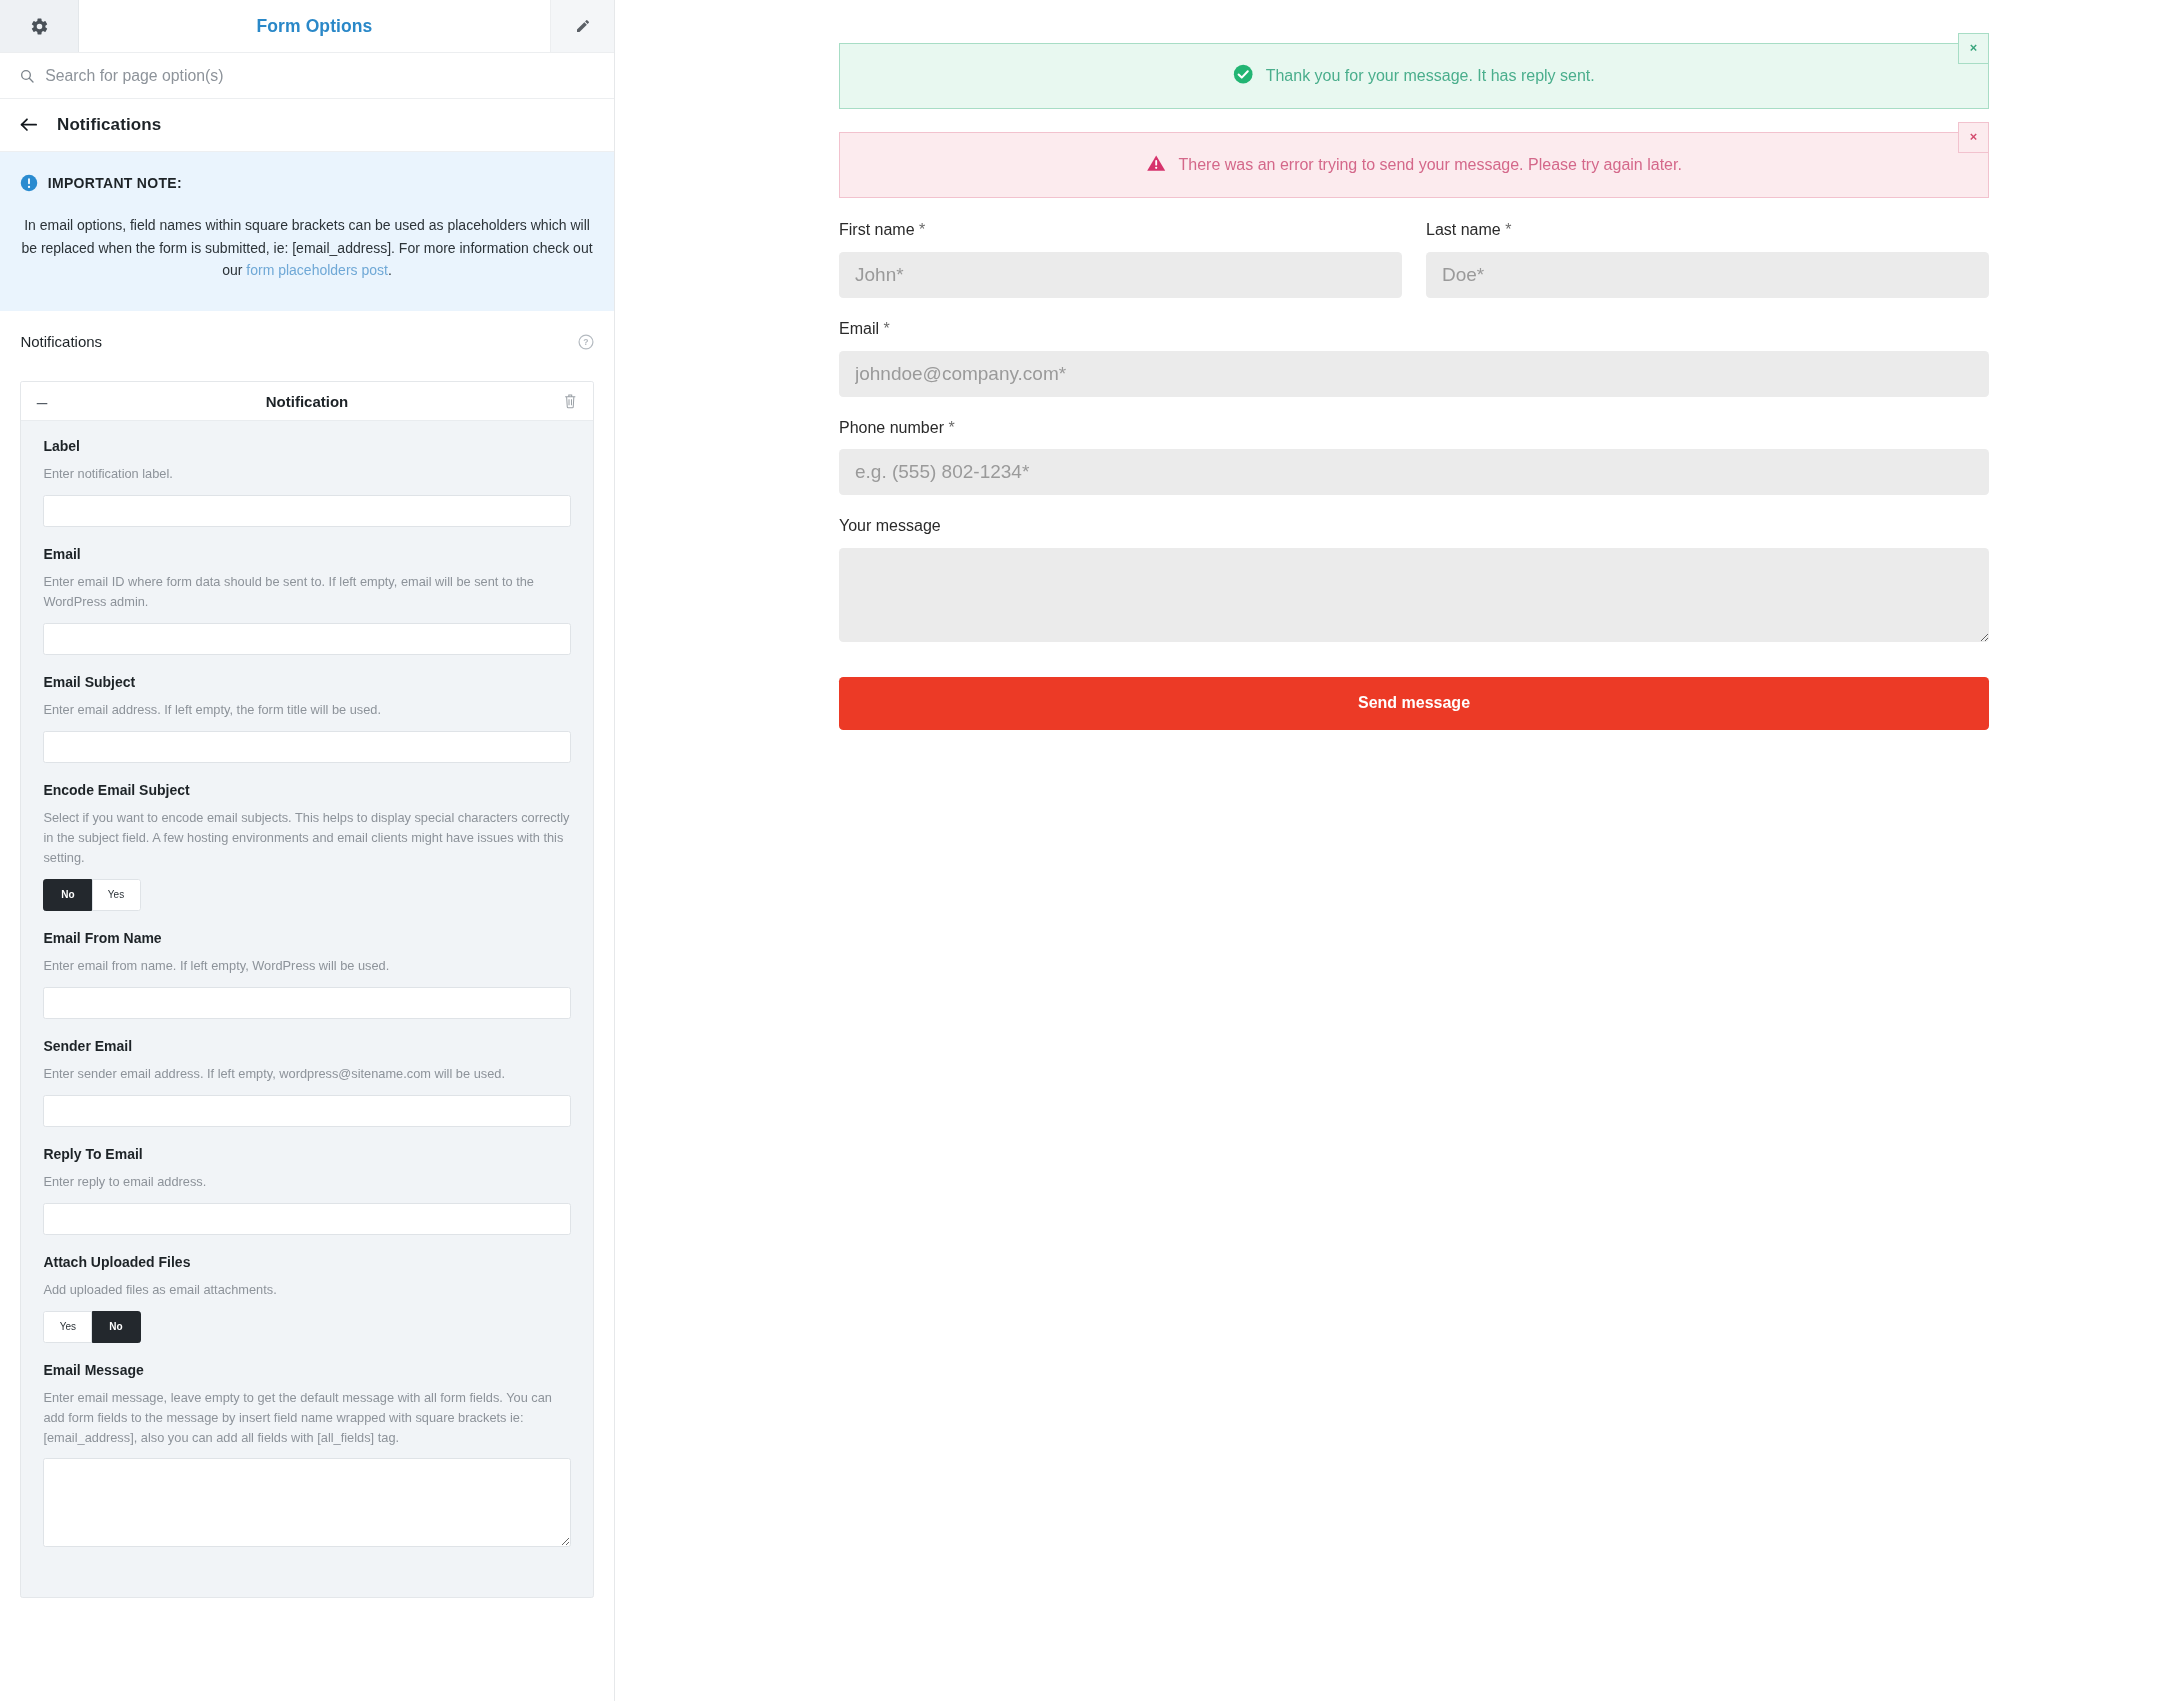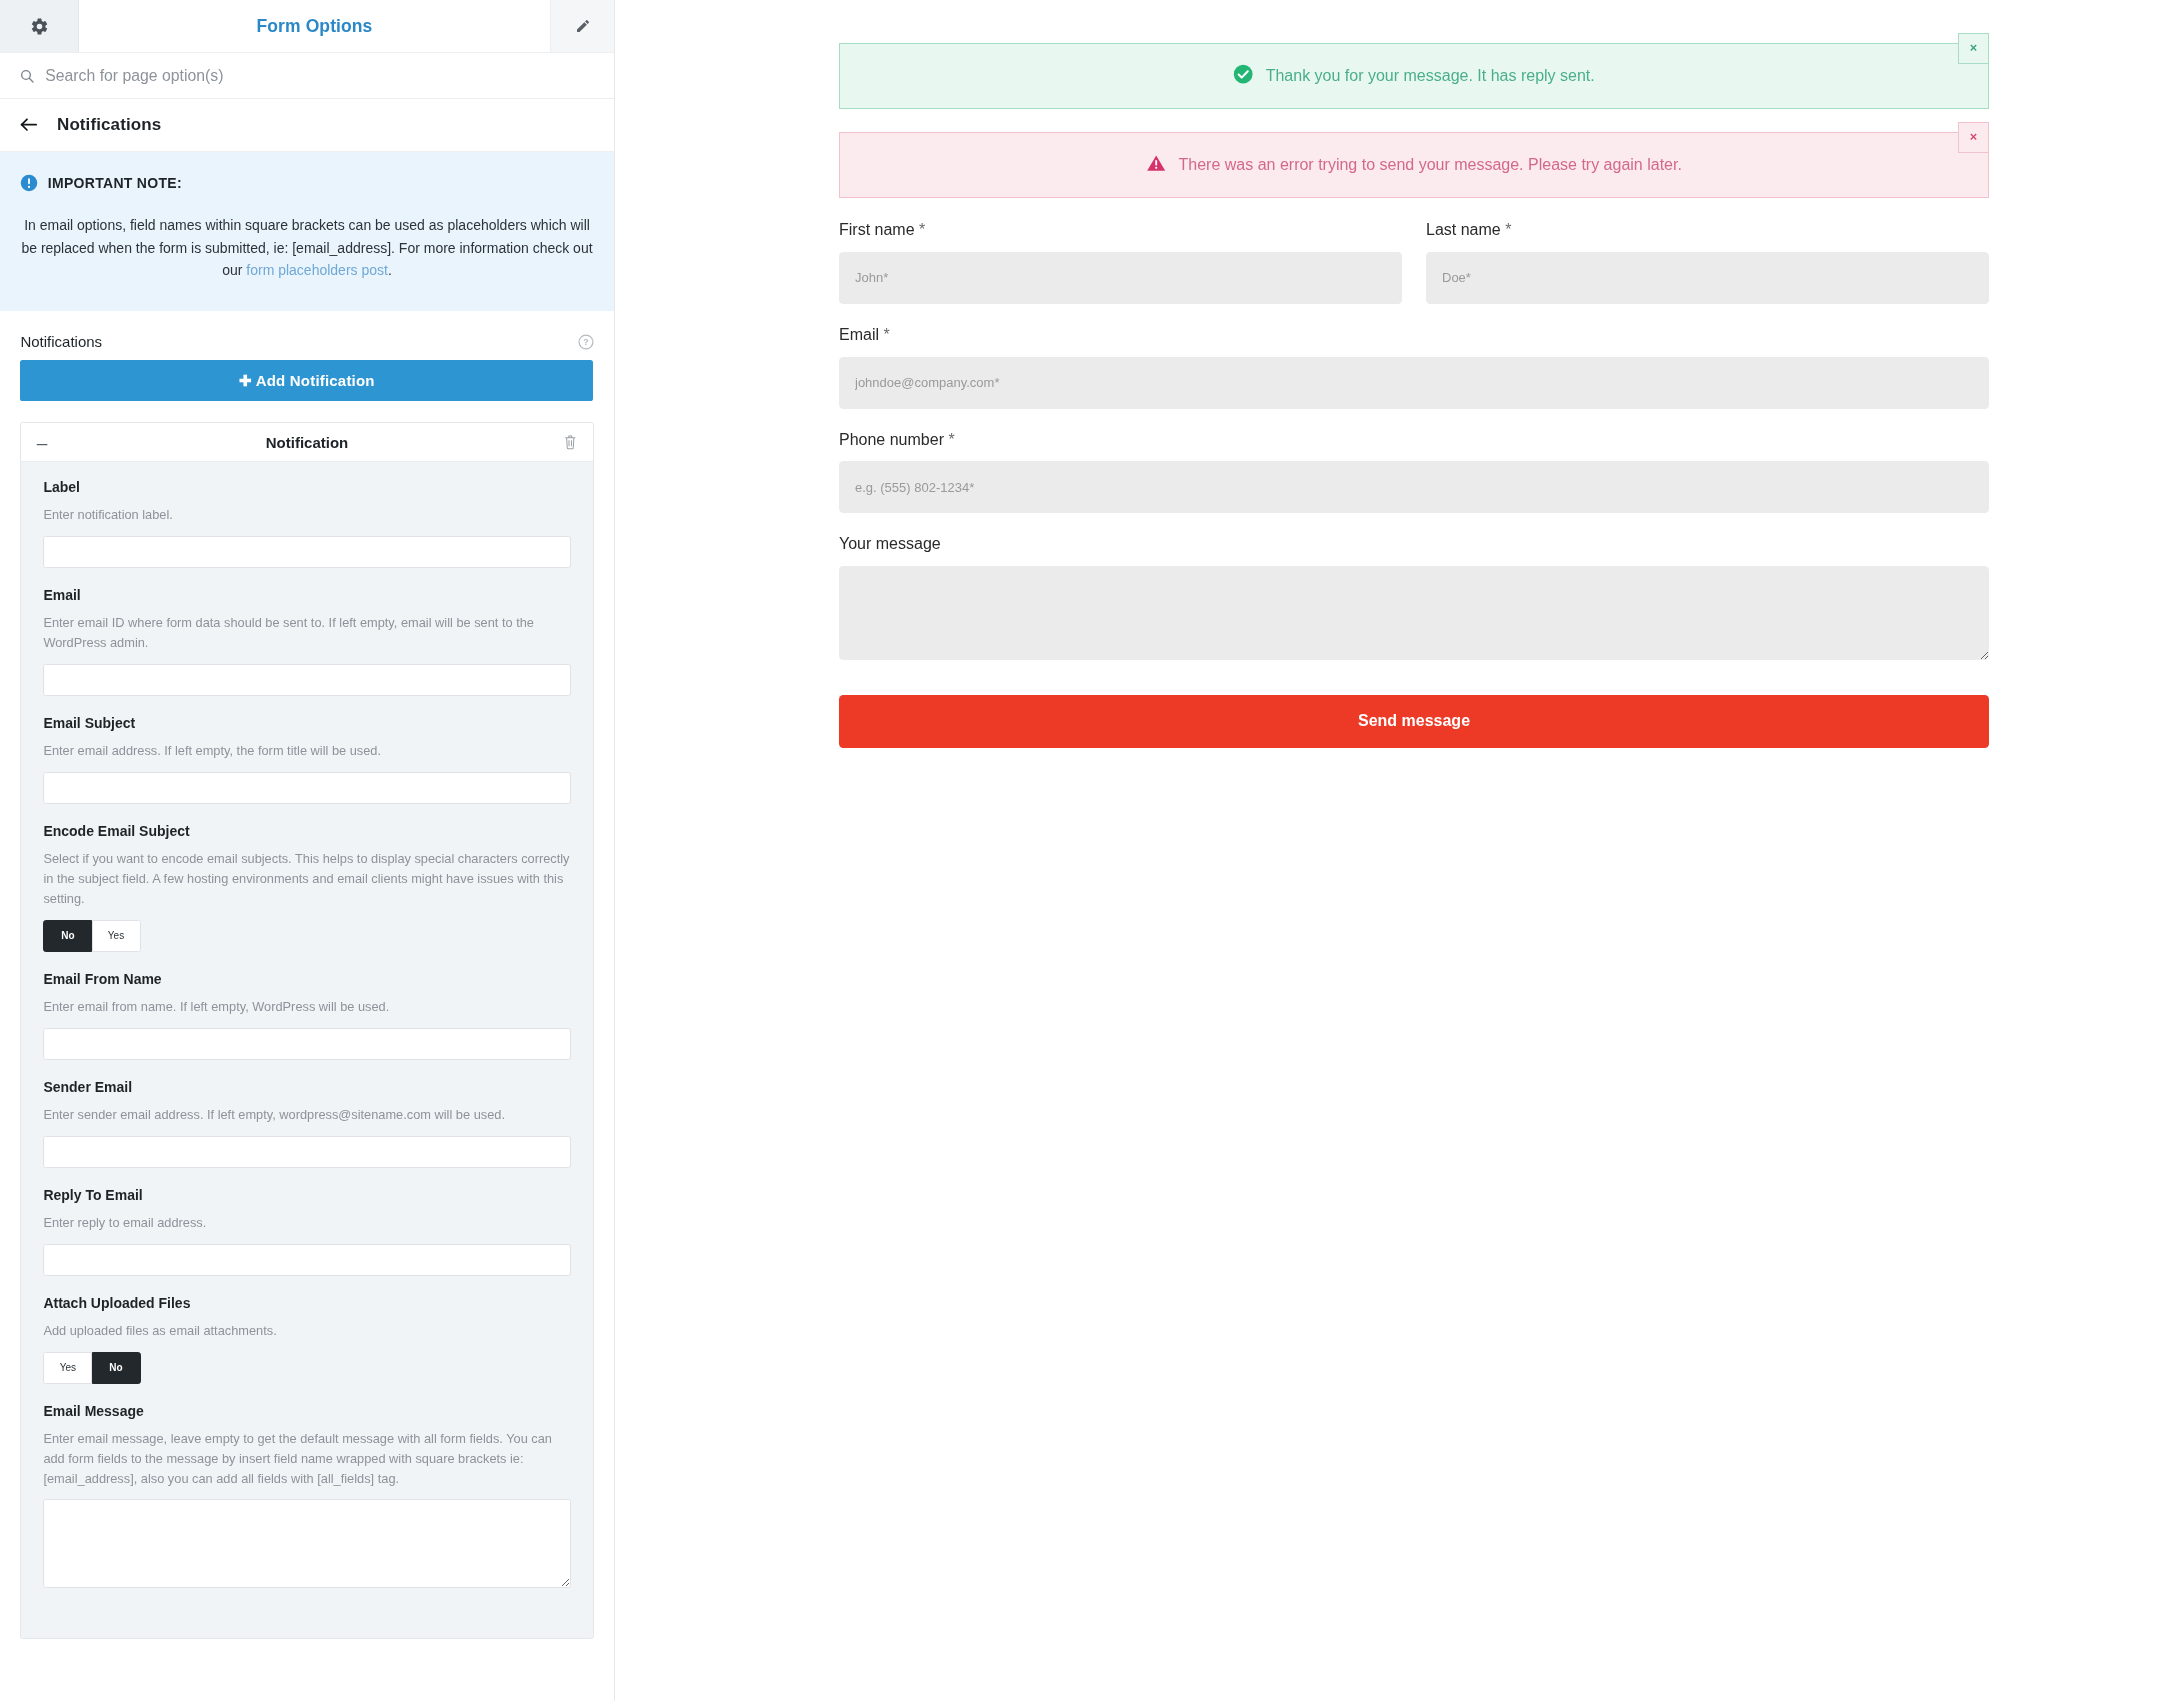--- a/index.html
+++ b/index.html
@@ -249,25 +249,25 @@
   .pv-row { display: flex; gap: 24px; }
   .pv-field { margin-bottom: 22px; }
   .pv-field.half { flex: 1; }
   .pv-label {
     display: block;
     font-size: 16px; color: #2a2a2a;
     margin-bottom: 12.8px;
   }
   .pv-label .req { color: #6b6b6b; }
   .pv-input {
-    width: 100%; height: 52px;
+    width: 100%; height: 46px;
     background: #ebebeb; border: 0; border-radius: 4.3px;
     padding: 0 16px;
     font-family: "Liberation Sans", sans-serif;
-    font-size: 13px; color: #2a2a2a;
+    font-size: 19px; color: #2a2a2a;
     outline: none;
   }
   .pv-input::placeholder { color: #9a9a9a; opacity: 1; }
   .pv-textarea {
     width: 100%; height: 94px;
     background: #ebebeb; border: 0; border-radius: 4.3px;
     padding: 12px 16px;
     font-family: "Liberation Sans", sans-serif;
     font-size: 15.3px; color: #2a2a2a;
     outline: none; resize: vertical; display: block;
@@ -344,24 +344,20 @@
   <div class="sec-head">
     <span class="t">Notifications</span>
     <span class="ico">
       <svg width="16" height="16" viewBox="0 0 24 24">
         <circle cx="12" cy="12" r="10.4" fill="none" stroke="#b4bac0" stroke-width="1.8"></circle>
         <text x="12" y="17" font-size="13" font-family="Liberation Sans, sans-serif" font-weight="bold" fill="#b4bac0" text-anchor="middle">?</text>
       </svg>
     </span>
   </div>
 
-  <button class="addbtn">
-    <span>✚</span>
-    <span>Add Notification</span>
-  </button>
 
   <div class="card">
     <div class="card-head">
       <span class="collapse">–</span>
       <span class="ctitle">Notification</span>
       <span class="trash">
         <svg width="14.5" height="16" viewBox="0 0 20 22" fill="none" stroke="#9aa0a6" stroke-width="1.4">
           <path d="M3 5h14M8 5V2.6h4V5M5 5l.9 14.2c.04.6.5 1.1 1.1 1.1h6c.6 0 1.06-.5 1.1-1.1L15 5"></path>
           <line x1="8.3" y1="8.5" x2="8.3" y2="17"></line>
             <line x1="11.7" y1="8.5" x2="11.7" y2="17"></line>

